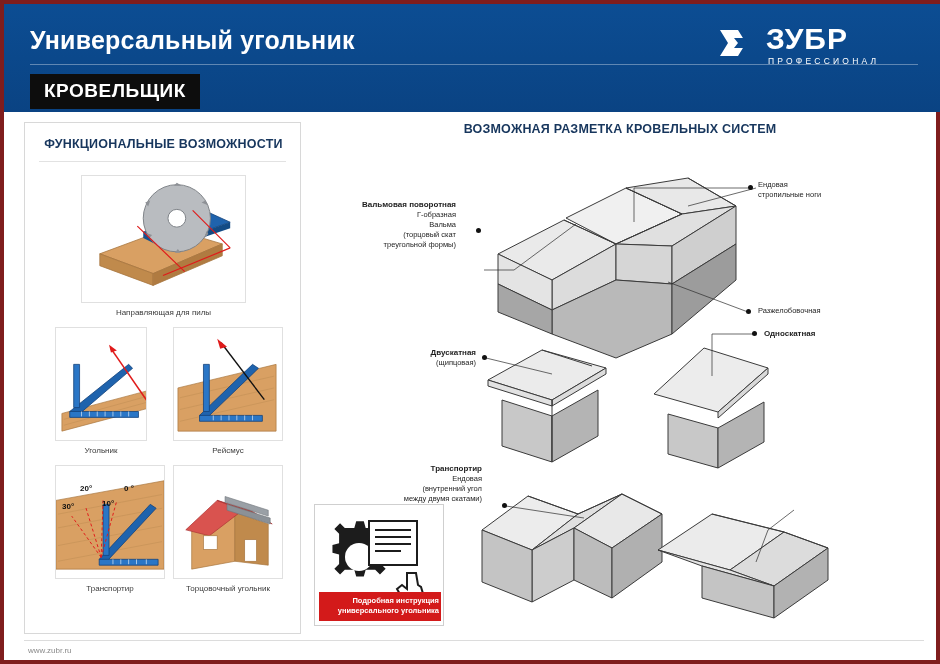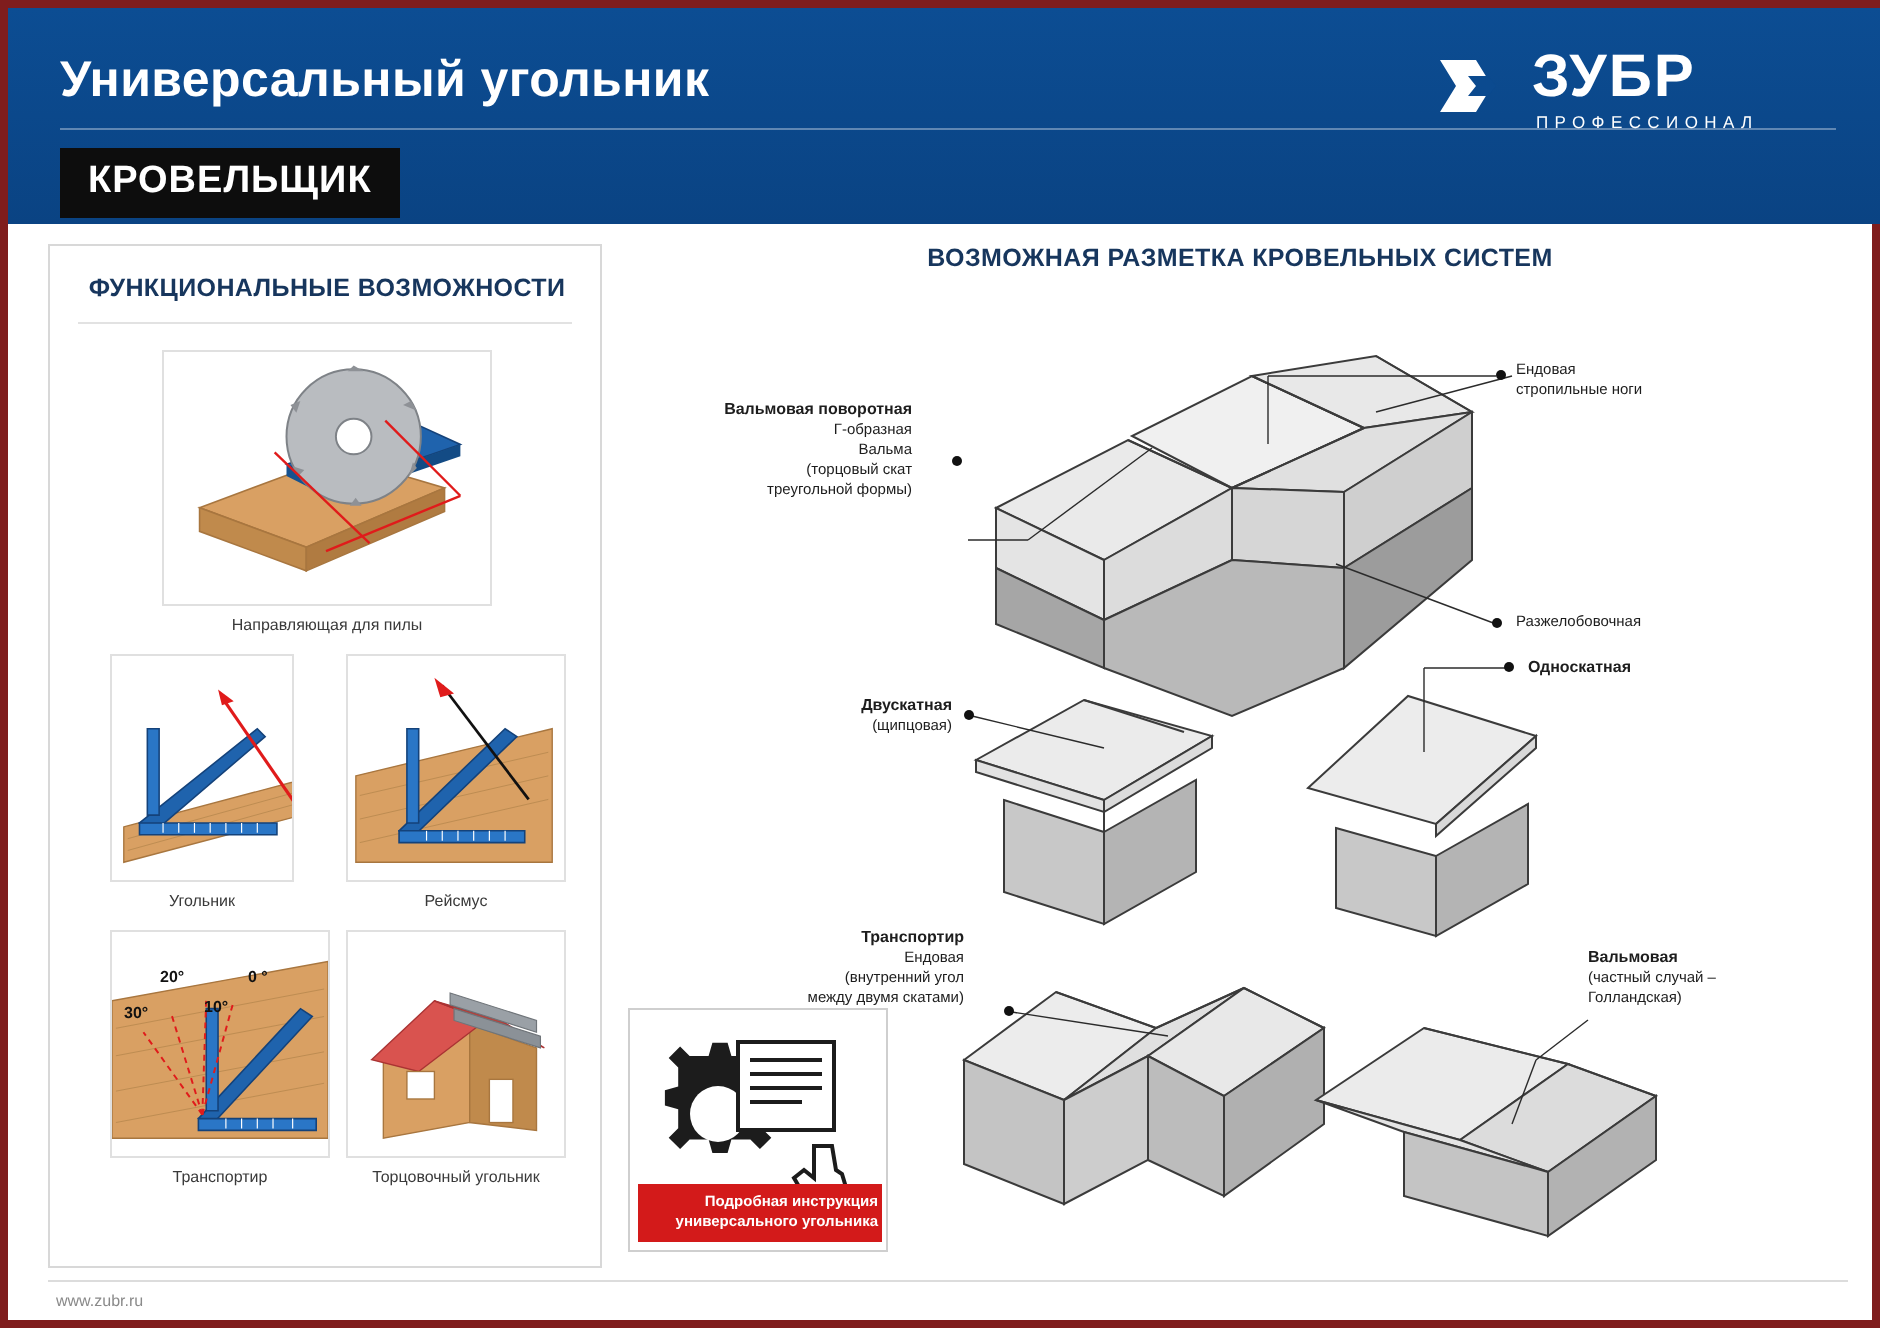--- a/index.html
+++ b/index.html
@@ -531,25 +531,20 @@
       <div class="dot" style="left:436px; top:169px;"></div>
 
       <div class="anno right-al" style="left:50px; top:302px; width:116px;">
         <span class="hdr">Транспортир</span>
         <span>Ендовая</span><br>
         <span>(внутренний угол</span><br>
         <span>между двумя скатами)</span>
       </div>
       <div class="dot" style="left:186px; top:341px;"></div>
 
-      <div class="anno left-al" style="left:478px; top:312px; width:120px;">
-        <span class="hdr">Вальмовая</span>
-        <span>(частный случай –</span><br>
-        <span>Голландская)</span>
-      </div>
     </div>
   </div>
 
   <div class="cta">
     <svg viewBox="0 0 128 120" width="128" height="120" style="position:absolute;left:0;top:0;">
       <rect x="0" y="0" width="128" height="120" fill="#ffffff"></rect>
 
       <g fill="#1c1c1c">
         <path d="M44 20 h10 l2 -7 h8 l2 7 h10 l5 -5 l6 6 l-5 5 v10 l7 2 v8 l-7 2 v10 l5 5 l-6 6 l-5 -5 h-10 l-2 7 h-8 l-2 -7 h-10 l-5 5 l-6 -6 l5 -5 v-10 l-7 -2 v-8 l7 -2 v-10 l-5 -5 l6 -6 z" transform="translate(-12,4) scale(0.95)"></path>
       </g>

